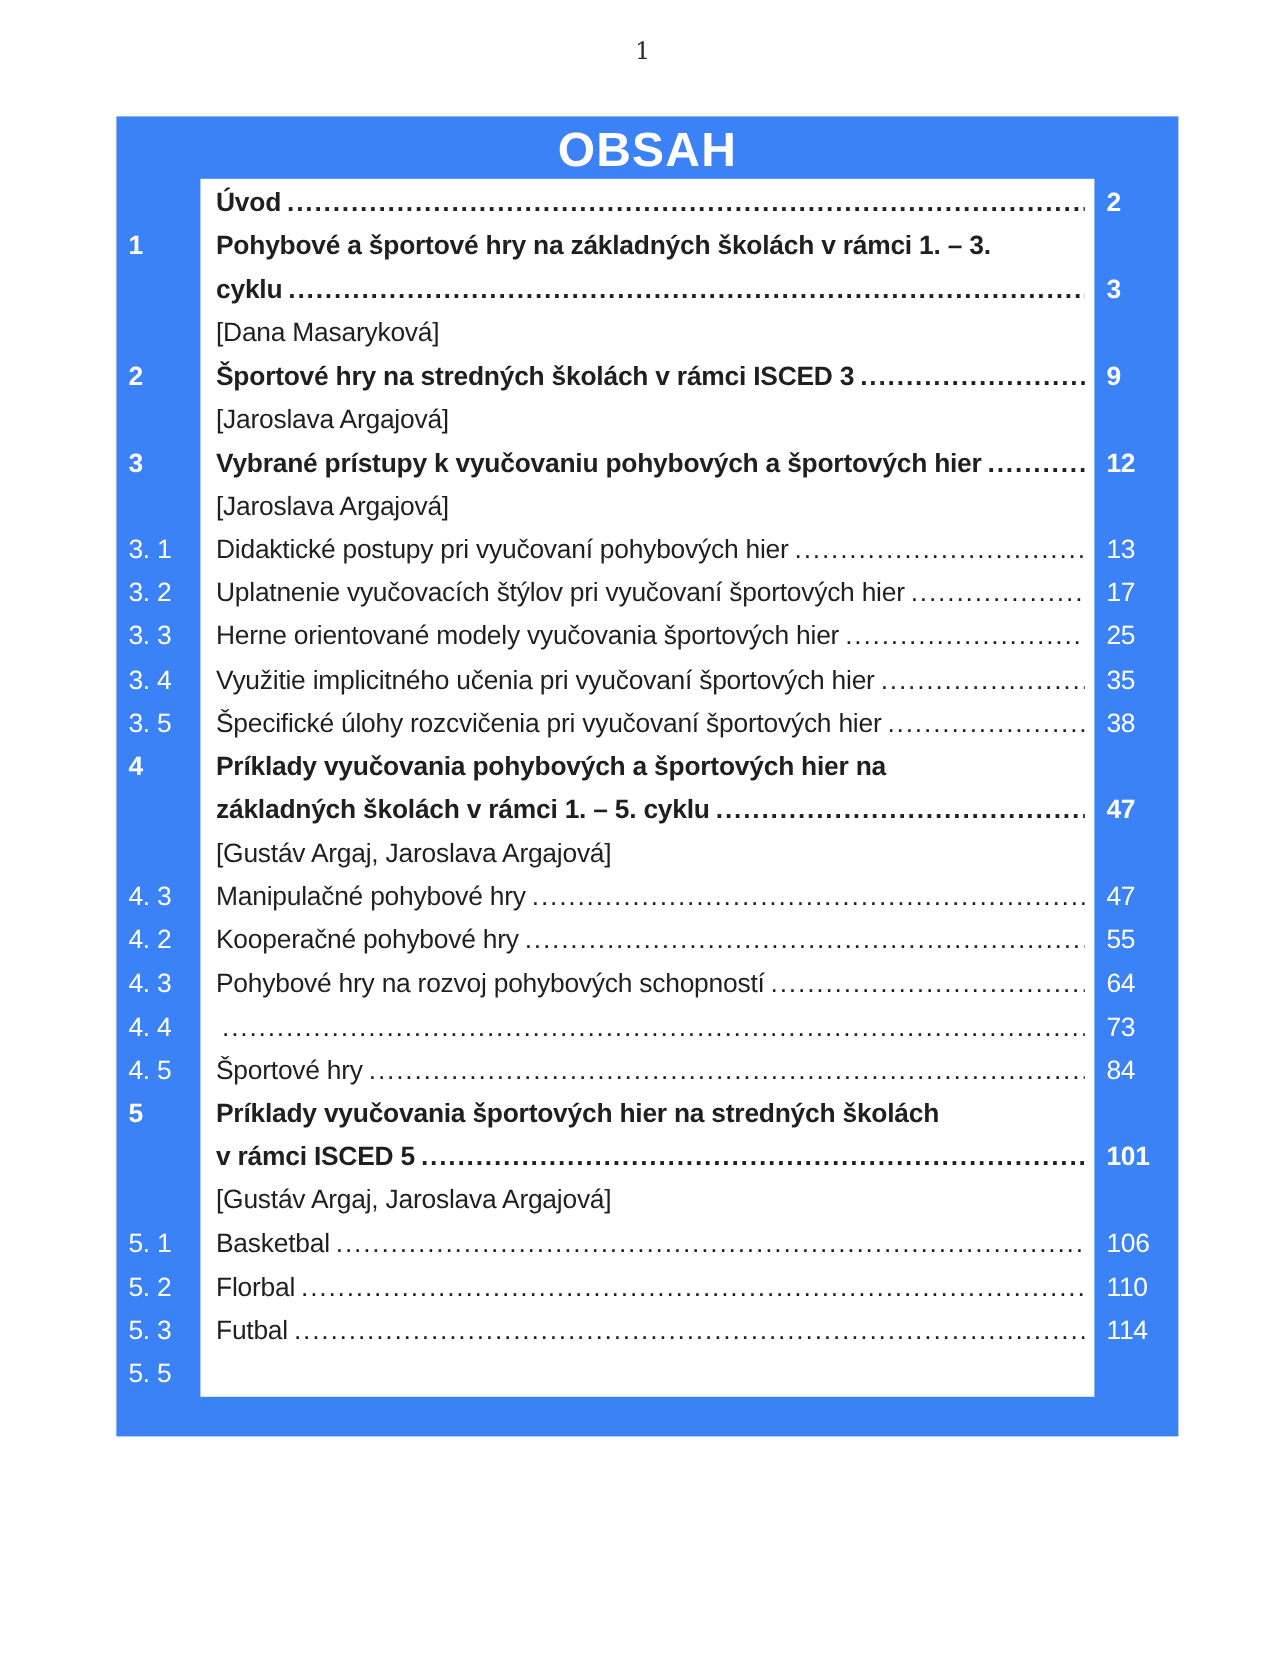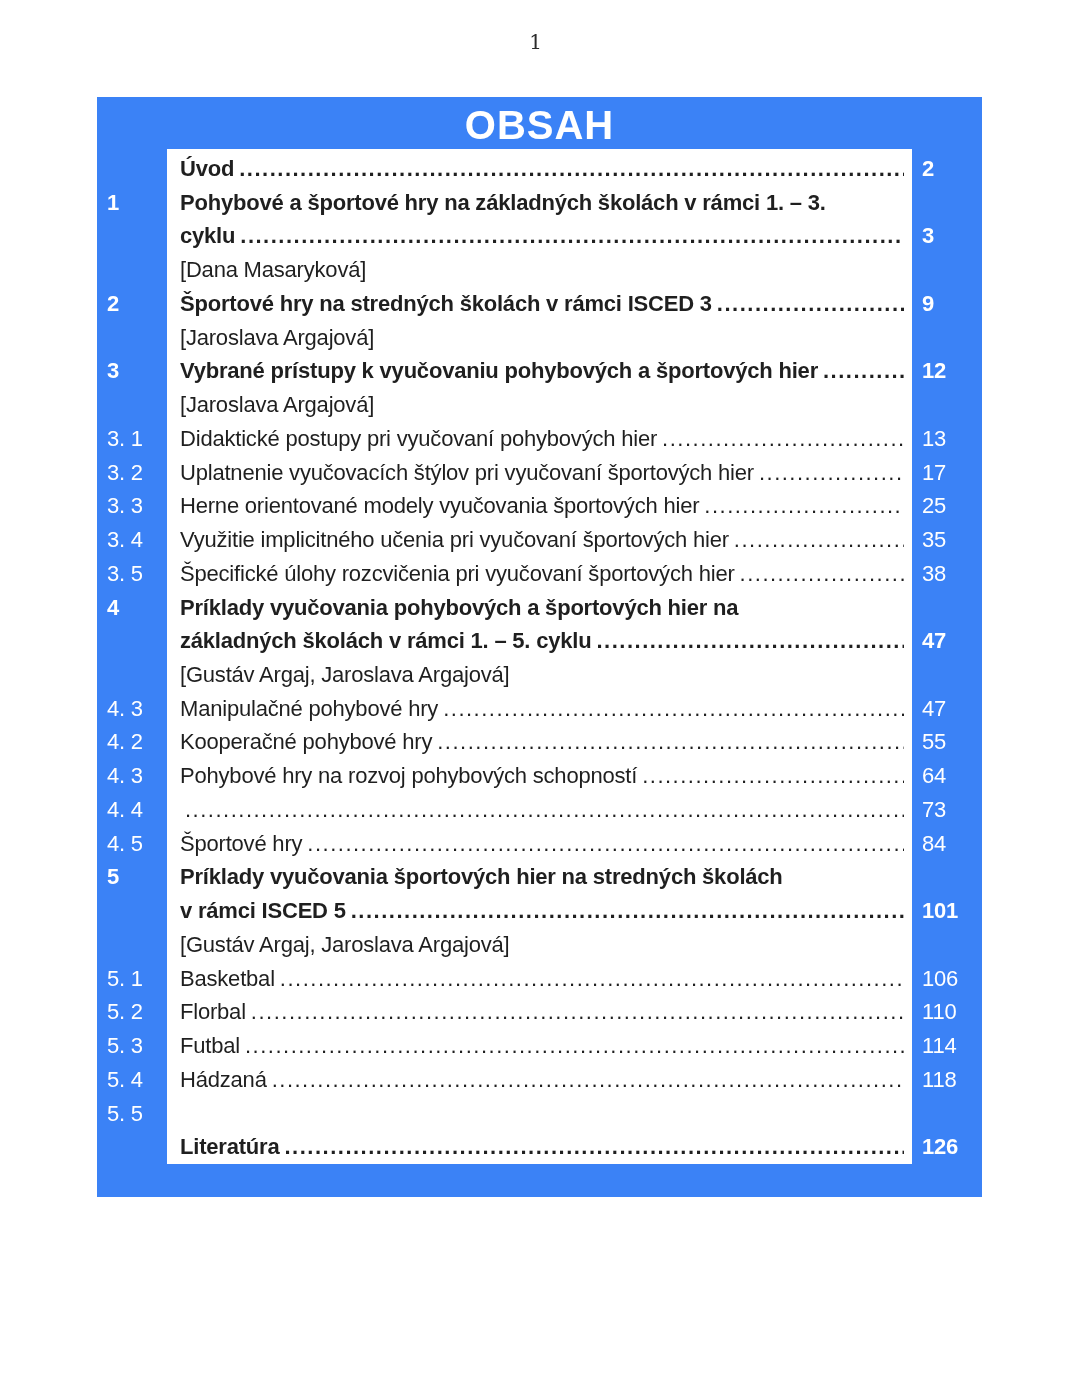--- a/index.html
+++ b/index.html
@@ -371,39 +371,23 @@
 
           <div class="row">
             <div class="cell-num">5. 3</div>
             <div class="cell-mid">
               <span class="txt">Futbal</span>
               <span class="leader"></span>
             </div>
             <div class="cell-page">114</div>
           </div>
 
-          <div class="row">
-            <div class="cell-num">5. 4</div>
-            <div class="cell-mid">
-              <span class="txt">Hádzaná</span>
-              <span class="leader"></span>
-            </div>
-            <div class="cell-page">118</div>
-          </div>
 
           <div class="row">
             <div class="cell-num">5. 5</div>
             <div class="cell-page">122</div>
           </div>
 
-          <div class="row bold">
-            <div class="cell-num"></div>
-            <div class="cell-mid">
-              <span class="txt">Literatúra</span>
-              <span class="leader"></span>
-            </div>
-            <div class="cell-page">126</div>
-          </div>
         </div>
 
     </div>
   </div>
 </div>
 
 </body></html>

